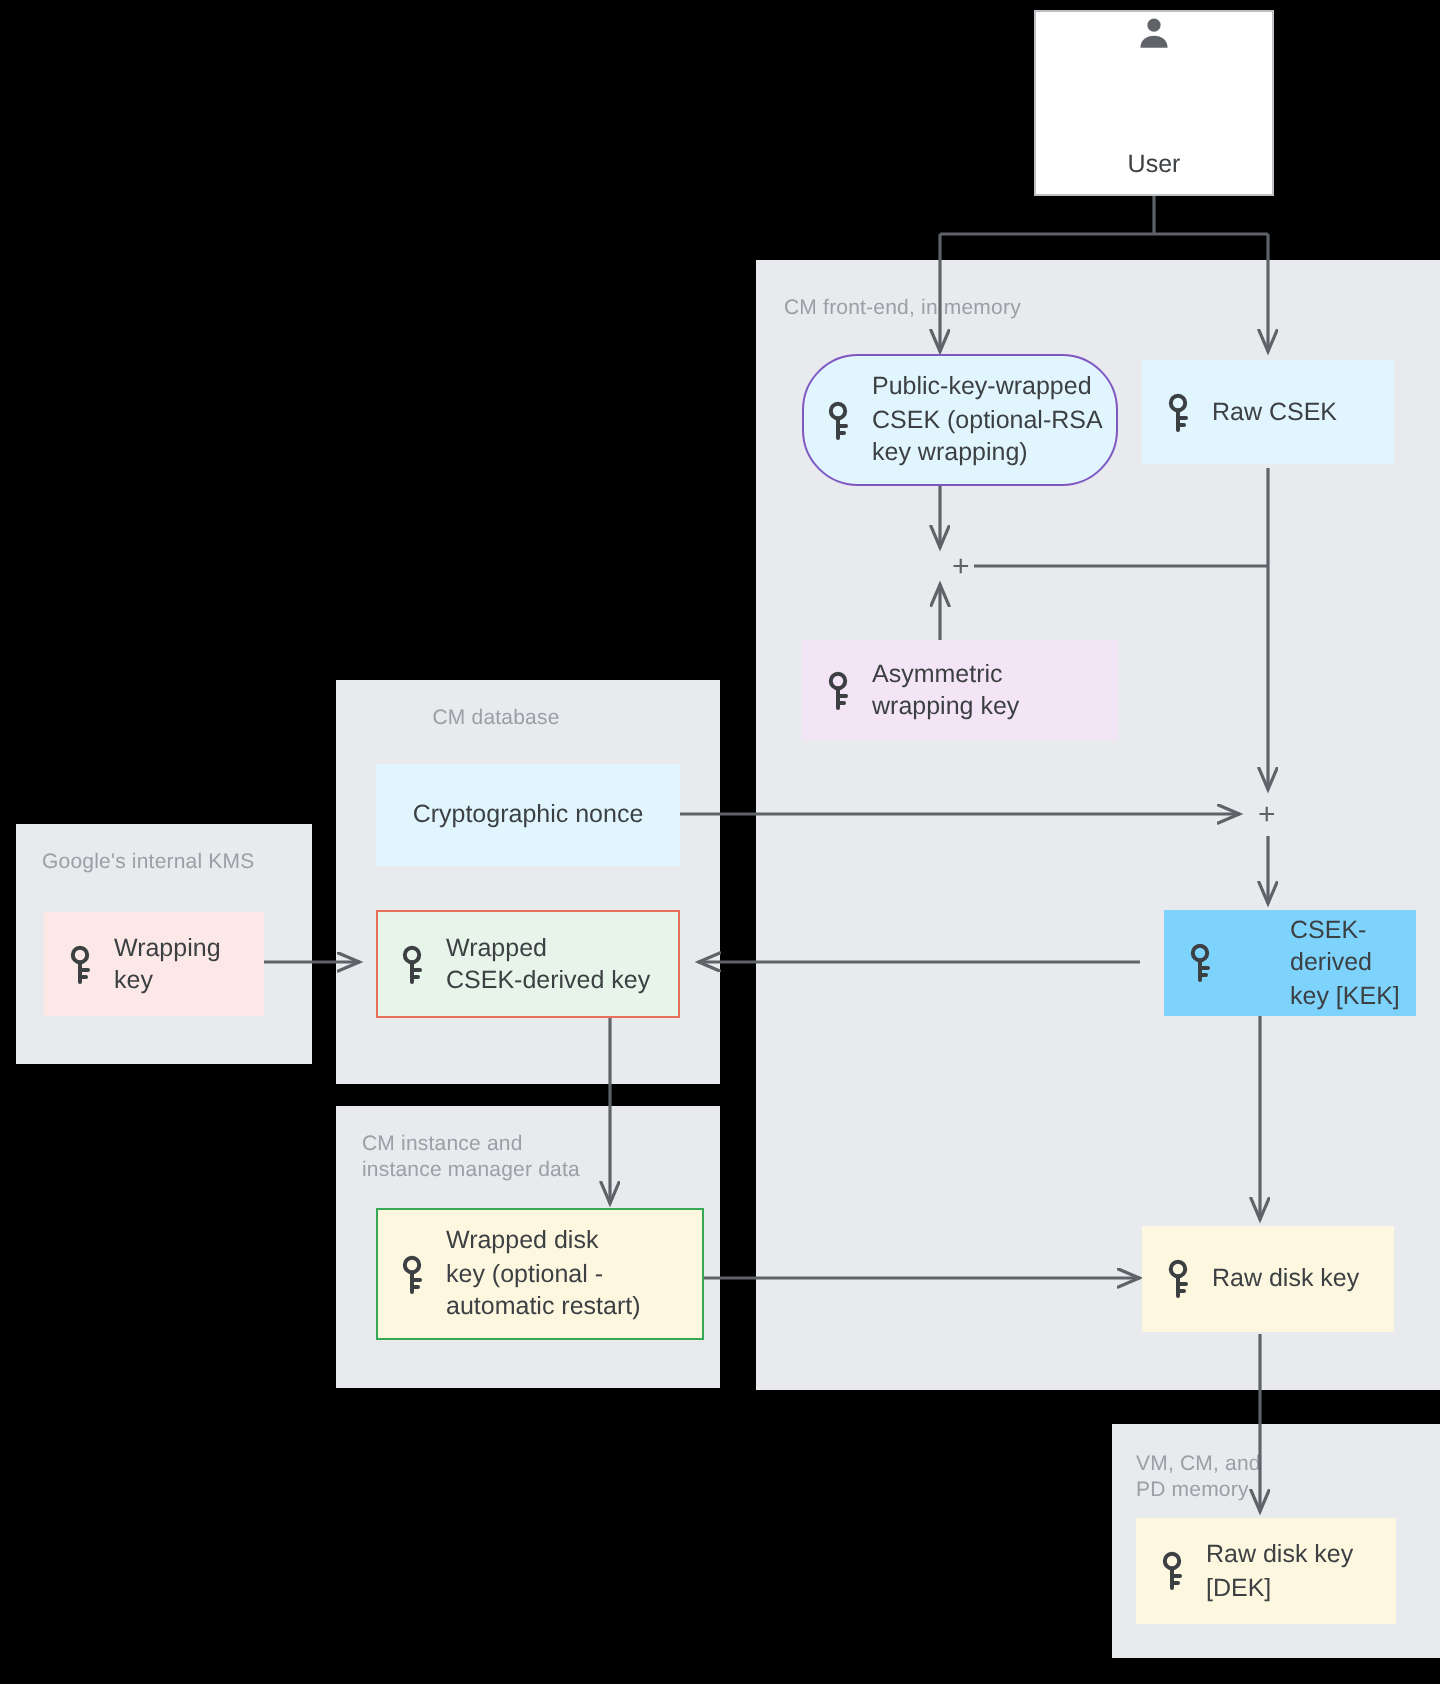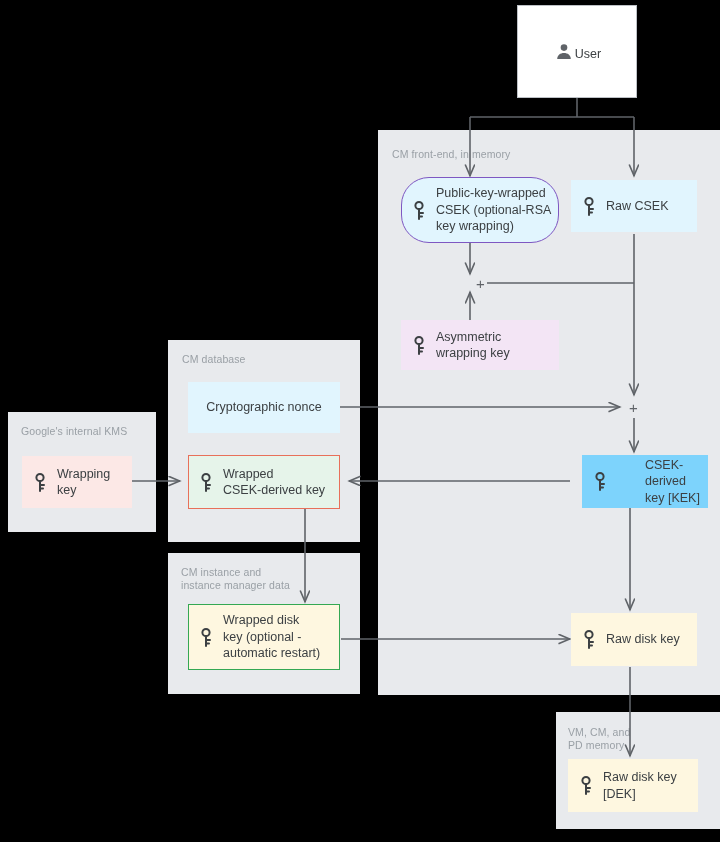--- a/index.html
+++ b/index.html
@@ -56,24 +56,25 @@
   .node.centered {
     justify-content: center;
   }
   .node.centered .label {
     flex: 0 0 auto;
     text-align: center;
     padding-right: 0;
   }
   
   #user-node {
-    flex-direction: row;
-    justify-content: center;
+    flex-direction: column;
+    justify-content: flex-start;
     background: #ffffff;
     border: 1px solid #bdc1c6;
+    gap: 40px;
   }
   #user-node .label {
     text-align: center;
     padding-right: 0;
     flex: 0 0 auto;
     margin-top: 6px;
   }
   
   #edges {
     position: absolute;
@@ -93,21 +94,21 @@
 </style>
 </head>
 <body>
 
 <div id="canvas">
 
   <div class="panel" style="left:378px; top:130px; width:342px; height:565px;"></div>
   <div class="panel-label" style="left:392px; top:148px; width:200px;">CM front-end, in memory</div>
 
   <div class="panel" style="left:168px; top:340px; width:192px; height:202px;"></div>
-  <div class="panel-label" style="left:182px; top:353px; width:160px;">CM database</div>
+  <div class="panel-label" style="left:168px; top:353px; width:160px;text-align:center;">CM database</div>
 
   <div class="panel" style="left:8px; top:412px; width:148px; height:120px;"></div>
   <div class="panel-label" style="left:21px; top:425px; width:135px;">Google's internal KMS</div>
 
   <div class="panel" style="left:168px; top:553px; width:192px; height:141px;"></div>
   <div class="panel-label" style="left:181px; top:566px; width:170px;">CM instance and
 instance manager data</div>
 
   <div class="panel" style="left:556px; top:712px; width:164px; height:117px;"></div>
   <div class="panel-label" style="left:568px; top:726px; width:120px;">VM, CM, and
@@ -235,21 +236,21 @@
         <circle cx="7" cy="5.5" r="3.6"></circle>
         <path d="M7,9.3 L7,19" stroke-linecap="round"></path>
         <path d="M7,13 L11,13" stroke-linecap="round"></path>
         <path d="M7,16.5 L10,16.5" stroke-linecap="round"></path>
       </svg>
     </span>
     <span class="label">Wrapping
 key</span>
   </div>
 
-  <div class="node" style="left:188px; top:604px; width:152px; height:66px;
+  <div class="node" style="left:188px; top:604px; width:164px; height:66px;
               background:#fef7e0; border-color:#34a853;">
     <span class="keywrap">
       <svg width="15" height="21" viewBox="0 0 15 21" fill="none" stroke="#3c4043" stroke-width="2">
         <circle cx="7" cy="5.5" r="3.6"></circle>
         <path d="M7,9.3 L7,19" stroke-linecap="round"></path>
         <path d="M7,13 L11,13" stroke-linecap="round"></path>
         <path d="M7,16.5 L10,16.5" stroke-linecap="round"></path>
       </svg>
     </span>
     <span class="label">Wrapped disk

